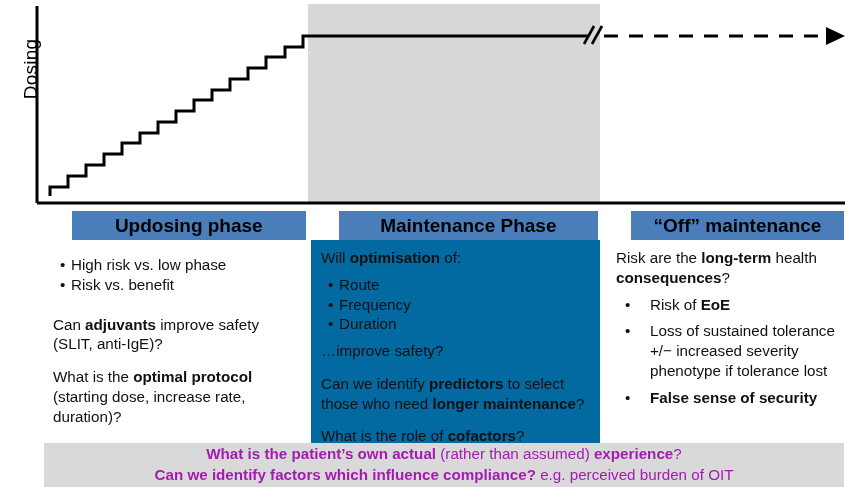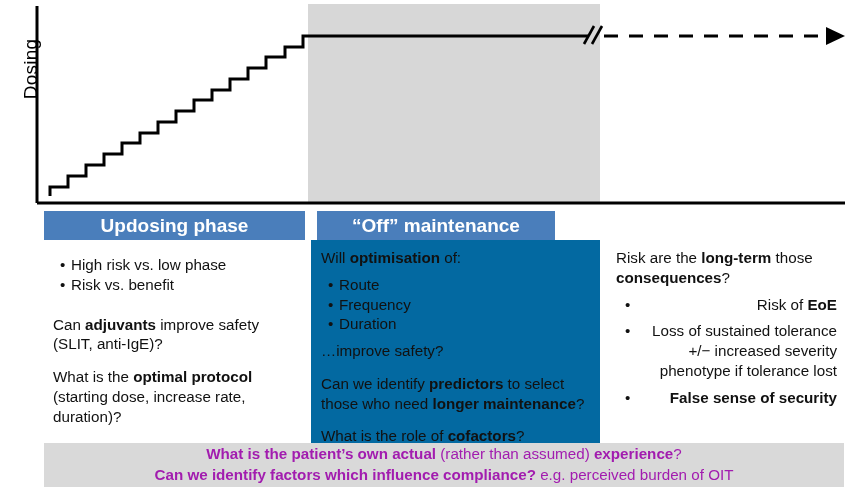--- a/index.html
+++ b/index.html
@@ -31,26 +31,27 @@
     width:292px;height:199px;
     background:#d7d7d7;
   }
   .axis-svg{position:absolute;left:0;top:0;width:850px;height:211px;}
 
   
   .table{position:absolute;left:44px;top:211px;width:800px;}
   .header-row{display:flex;width:800px;height:29px;}
   .hcell{
     background:#4a7ebb;
-    color:#ffffff;
+    color:#000000;
     font-weight:bold;
     font-size:19px;
     display:flex;align-items:center;justify-content:center;
     height:29px;
     box-sizing:border-box;
+    margin-left:28px;
   }
   .hc1{width:261px;}
   .hc-gap{width:6px;background:#ffffff;}
   .hc2{width:289px;}
   .hc3{width:238px;}
 
   .body-row{display:flex;width:800px;height:203px;}
   .bcell{
     box-sizing:border-box;
     font-size:15.2px;
@@ -63,21 +64,21 @@
   .bc1{width:261px;background:#ffffff;}
   .bc-gap{width:6px;background:#ffffff;}
   .bc2{width:289px;background:#0369a1;padding-left:10px;}
   .bc3{width:238px;background:#ffffff;padding-left:10px;}
 
   .para{margin:0 0 0 0;}
   .spacer{height:13px;}
   .bullets{margin:7px;padding:0;list-style:none;}
   .bullets li{position:relative;padding-left:11px;}
   .bullets li:before{content:"\2022";position:absolute;left:0;top:0;}
-  .bullets-wide{margin:0;padding:0;list-style:none;text-align:right;}
+  .bullets-wide{margin:0;padding:0;list-style:none;}
   .bullets-wide li{position:relative;padding-left:34px;margin-top:7px;}
   .bullets-wide li:before{content:"\2022";position:absolute;left:9px;top:0;}
   b{font-weight:bold;}
 
   .banner{
     position:absolute;left:44px;top:443px;
     width:800px;height:44px;
     background:#d9d9d9;
     display:flex;flex-direction:column;
     align-items:center;justify-content:center;
@@ -114,20 +115,21 @@
       <line x1="604" y1="36" x2="826" y2="36" stroke="#000" stroke-width="3.2" stroke-dasharray="14,11"></line>
       <polygon points="826,27 845,36 826,45" fill="#000"></polygon>
     </svg>
   </div>
 
   <div class="table">
 
     <div class="header-row">
       <div class="hcell hc1">Updosing phase</div>
       <div class="hc-gap"></div>
+      <div class="hcell hc2">Maintenance Phase</div>
       <div class="hc-gap"></div>
       <div class="hcell hc3">“Off” maintenance</div>
     </div>
 
     <div class="body-row">
 
       <div class="bcell bc1">
         <ul class="bullets">
           <li>High risk vs. low phase</li>
           <li>Risk vs. benefit</li>
@@ -161,21 +163,21 @@
         <div class="spacer"></div>
         <div class="para">
           <span>What is the role of </span><b>cofactors</b><span>?</span>
         </div>
       </div>
 
       <div class="bc-gap"></div>
 
       <div class="bcell bc3">
         <div class="para">
-          <span>Risk are the </span><b>long-term</b><span> those </span><b>consequences</b><span>?</span>
+          <span>Risk are the </span><b>long-term</b><span> health </span><b>consequences</b><span>?</span>
         </div>
         <ul class="bullets-wide">
           <li>
             <span>Risk of </span><b>EoE</b>
           </li>
           <li>
             <span>Loss of sustained tolerance +/− increased severity phenotype if tolerance lost</span>
           </li>
           <li>
             <b>False sense of security</b>

